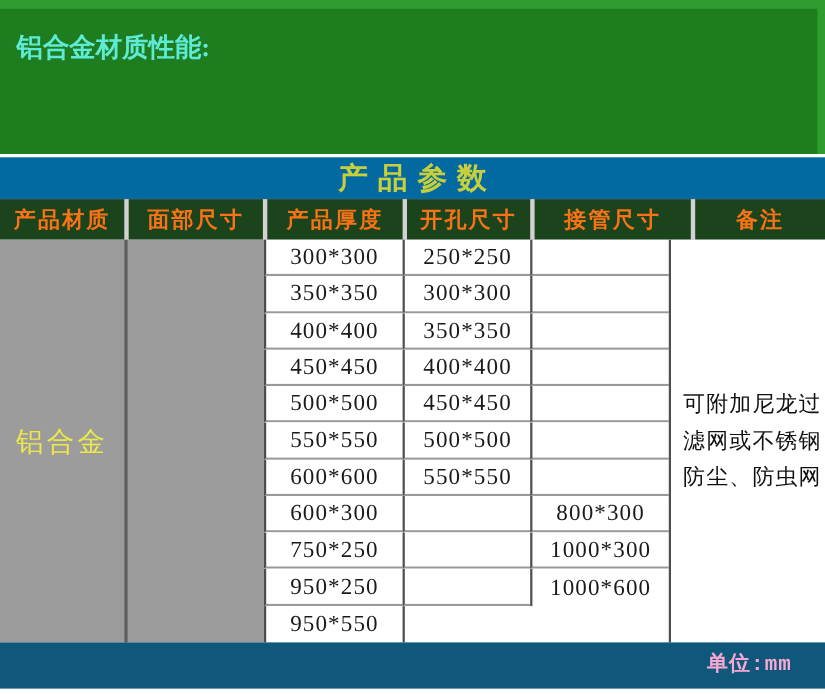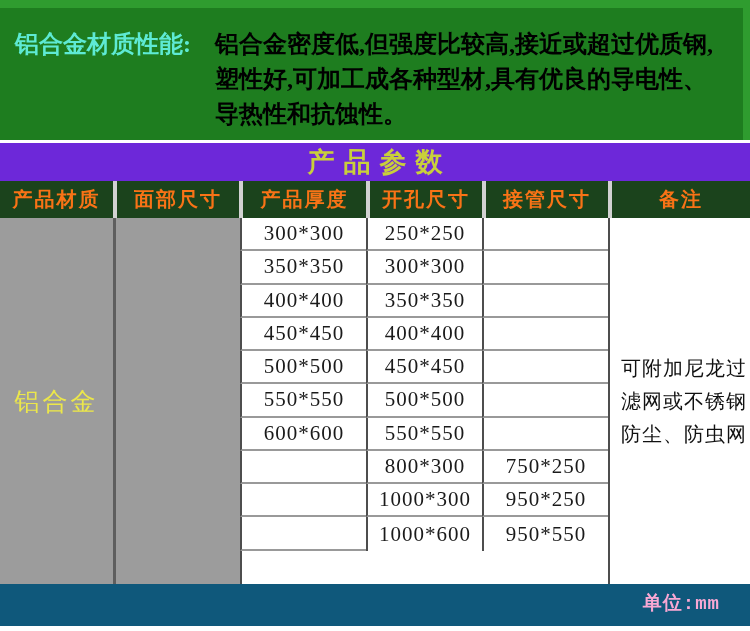--- a/index.html
+++ b/index.html
@@ -42,21 +42,21 @@
     line-height: 35px;
     font-family: "Liberation Serif", "DejaVu Serif", serif;
     text-align: left;
   }
 
   .white-sep { height: 3px; background: #ffffff; }
 
   
   .params-title-bar {
     height: 38px;
-    background: #6d28d9;
+    background: #0369a1;
     display: flex; align-items: center; justify-content: center;
   }
   .params-title {
     color: #c9cf3b;
     font-size: 27px;
     font-weight: bold;
     letter-spacing: 9px;
     text-indent: 9px;
     font-family: "Liberation Serif", "DejaVu Serif", serif;
   }
@@ -73,21 +73,21 @@
     font-size: 20px;
     font-weight: bold;
     letter-spacing: 2px;
     font-family: "Liberation Serif", "DejaVu Serif", serif;
   }
   .th + .th { border-left: 4px solid #d2d2d2; }
   .w-material  { width: 113px; }
   .w-thickness { width: 127px; }
   .w-face      { width: 126px; }
   .w-hole      { width: 116px; }
-  .w-pipe      { width: 126px; }
+  .w-pipe      { width: 146px; }
   .w-note      { width: 142px; flex: 1; }
 
   
   .table-body { height: 366px; display: flex; background: #fff; }
   .col-material {
     width: 113px; background: #9c9c9c;
     display: flex; align-items: center; justify-content: center;
   }
   .material-label {
     color: #ece74a;
@@ -150,21 +150,20 @@
   }
 </style>
 </head>
 <body>
 
 <div class="page">
 
   <div class="perf-section">
     <div class="perf-inner">
       <div class="perf-label">铝合金材质性能:</div>
-      <div class="perf-text">铝合金密度低,但强度比较高,接近或超过优质钢,塑性好,可加工成各种型材,具有优良的导电性、导热性和抗蚀性。</div>
     </div>
   </div>
 
   <div class="white-sep"></div>
 
   <div class="params-title-bar">
     <div class="params-title">产品参数</div>
   </div>
 
   <div class="table-header">
@@ -196,20 +195,21 @@
         <div class="dim-cell"></div>
         <div class="dim-cell">500*500</div>
         <div class="dim-cell">450*450</div>
         <div class="dim-cell"></div>
         <div class="dim-cell">550*550</div>
         <div class="dim-cell">500*500</div>
         <div class="dim-cell"></div>
         <div class="dim-cell">600*600</div>
         <div class="dim-cell">550*550</div>
         <div class="dim-cell"></div>
+        <div class="dim-cell">600*300</div>
         <div class="dim-cell"></div>
         <div class="dim-cell">800*300</div>
         <div class="dim-cell">750*250</div>
         <div class="dim-cell"></div>
         <div class="dim-cell">1000*300</div>
         <div class="dim-cell">950*250</div>
         <div class="dim-cell"></div>
         <div class="dim-cell last-row">1000*600</div>
         <div class="dim-cell last-row">950*550</div>
         <div class="dim-cell last-row"></div>

